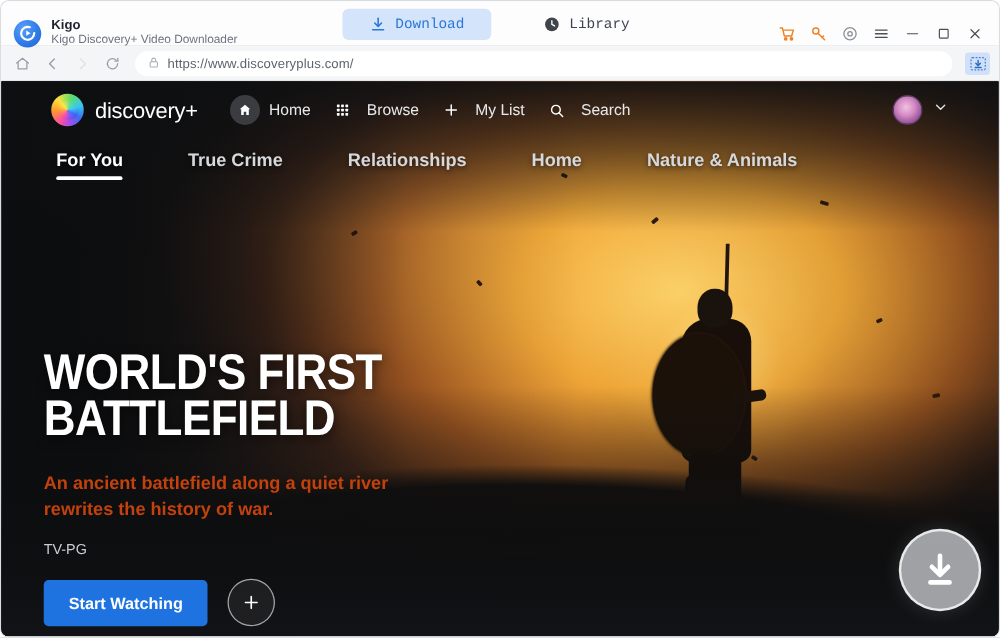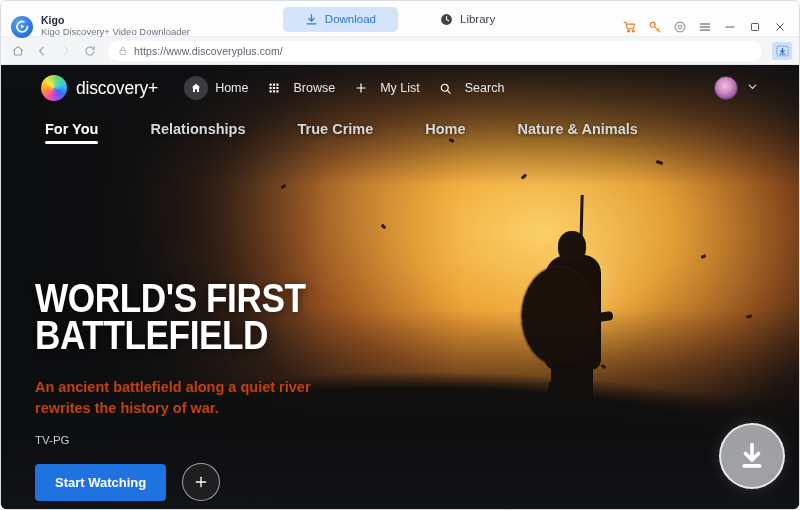--- a/index.html
+++ b/index.html
@@ -37,20 +37,21 @@
   }
   .brand-logo svg { display:block; }
   .brand-text { line-height: 1.12; }
   .brand-name { font-size: 10.5px; font-weight: bold; color: #1f2430; }
   .brand-sub { font-size: 9.5px; color: #6b7280; }
 
   .tabs-center {
     position: absolute; left: 0; right: 0; top: 0; height: 36px;
     display: flex; align-items: center; justify-content: center; gap: 20px;
     pointer-events: none;
+    font-family: Liberation Mono, monospace;
   }
   .tab {
     pointer-events: auto;
     display: flex; align-items: center; gap: 7px;
     font-size: 11.5px;
     padding: 6px 22px;
     border-radius: 5px;
     color: #3d4350;
   }
   .tab.active { background: #d3e4fb; color: #2b76d8; }
@@ -504,22 +505,22 @@
         <span>
           <svg width="13" height="13" viewBox="0 0 24 24" fill="none" stroke="#e2e4e8" stroke-width="2" stroke-linecap="round" stroke-linejoin="round">
             <path d="M6 9.5l6 6 6-6"></path>
           </svg>
         </span>
       </div>
     </div>
 
     <div class="cats">
       <span class="cat active">For You</span>
+      <span class="cat">True Crime</span>
       <span class="cat">Relationships</span>
-      <span class="cat">True Crime</span>
       <span class="cat">Home</span>
       <span class="cat">Nature &amp; Animals</span>
     </div>
 
     <div class="hero-copy">
       <div class="hero-title">
         <div>WORLD'S FIRST</div>
         <div>BATTLEFIELD</div>
       </div>
       <div class="hero-desc">An ancient battlefield along a quiet river rewrites the history of war.</div>

